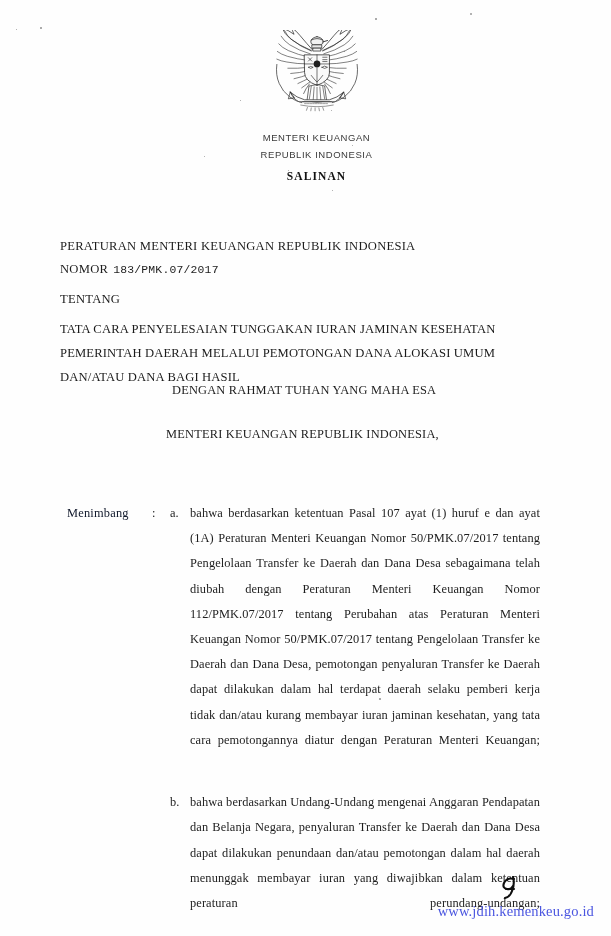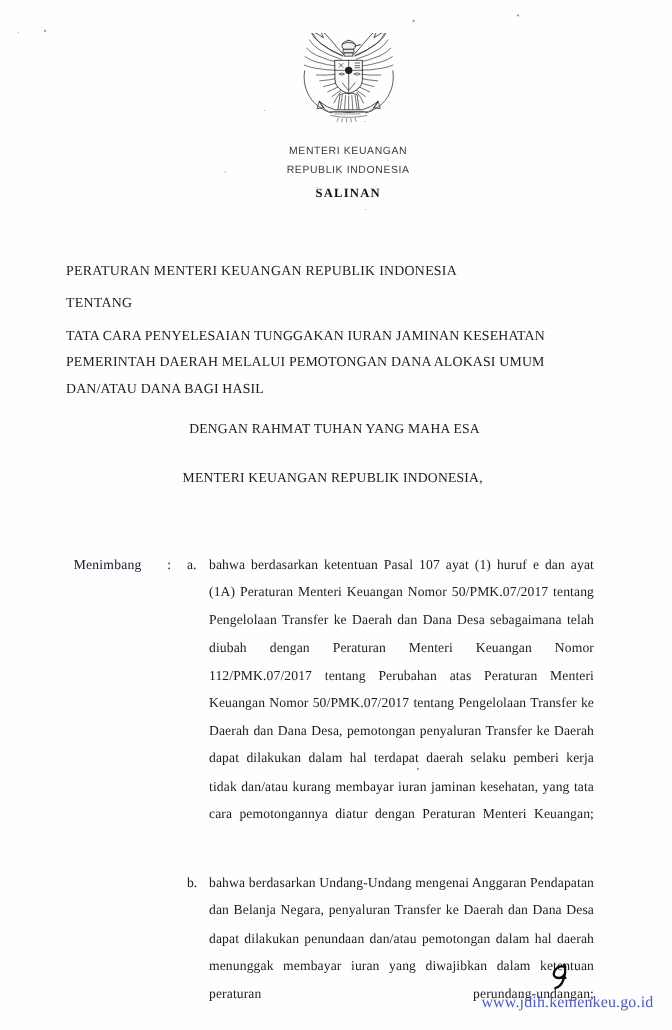--- a/index.html
+++ b/index.html
@@ -300,20 +300,23 @@
     </svg>
 
     <div class="ministry-line">MENTERI KEUANGAN</div>
     <div class="ministry-line">REPUBLIK INDONESIA</div>
     <div class="salinan">SALINAN</div>
   </div>
 
   <div class="title-block">
     <div class="title-line">PERATURAN MENTERI KEUANGAN REPUBLIK INDONESIA</div>
 
+    <div class="nomor-line">
+      <span class="nomor-label">NOMOR</span><span class="nomor-value">183/PMK.07/2017</span>
+    </div>
 
     <div class="tentang-line">TENTANG</div>
 
     <div class="subject-block">
       <div class="subject-line">TATA CARA PENYELESAIAN TUNGGAKAN IURAN JAMINAN KESEHATAN</div>
       <div class="subject-line">PEMERINTAH DAERAH MELALUI PEMOTONGAN DANA ALOKASI UMUM</div>
       <div class="subject-line">DAN/ATAU DANA BAGI HASIL</div>
     </div>
   </div>
 

